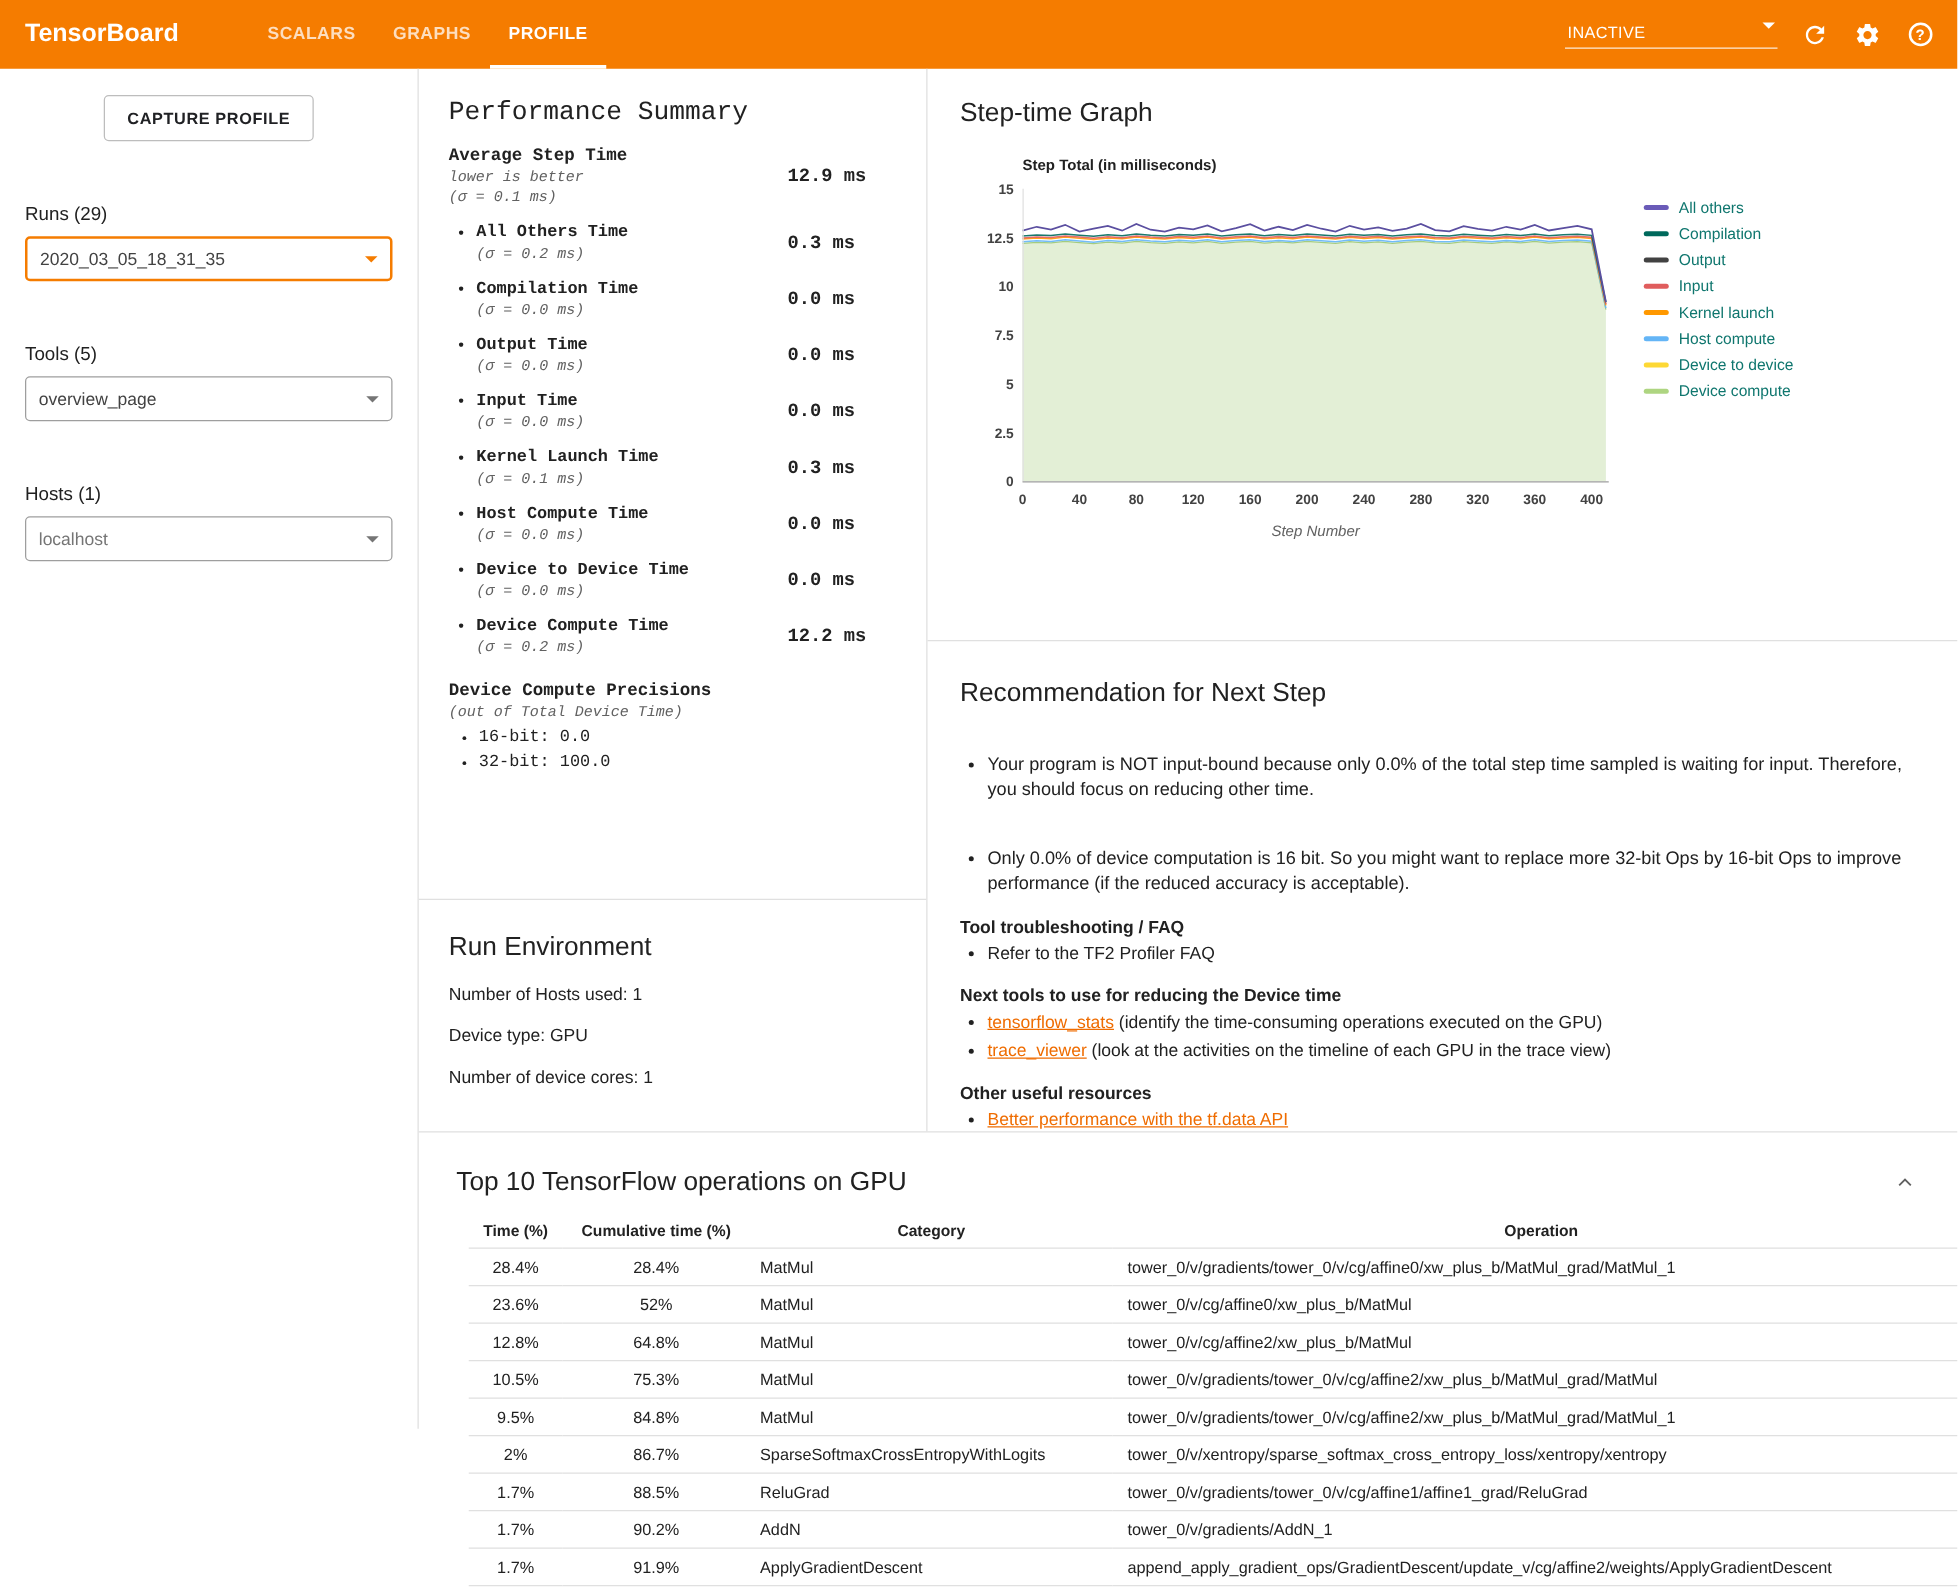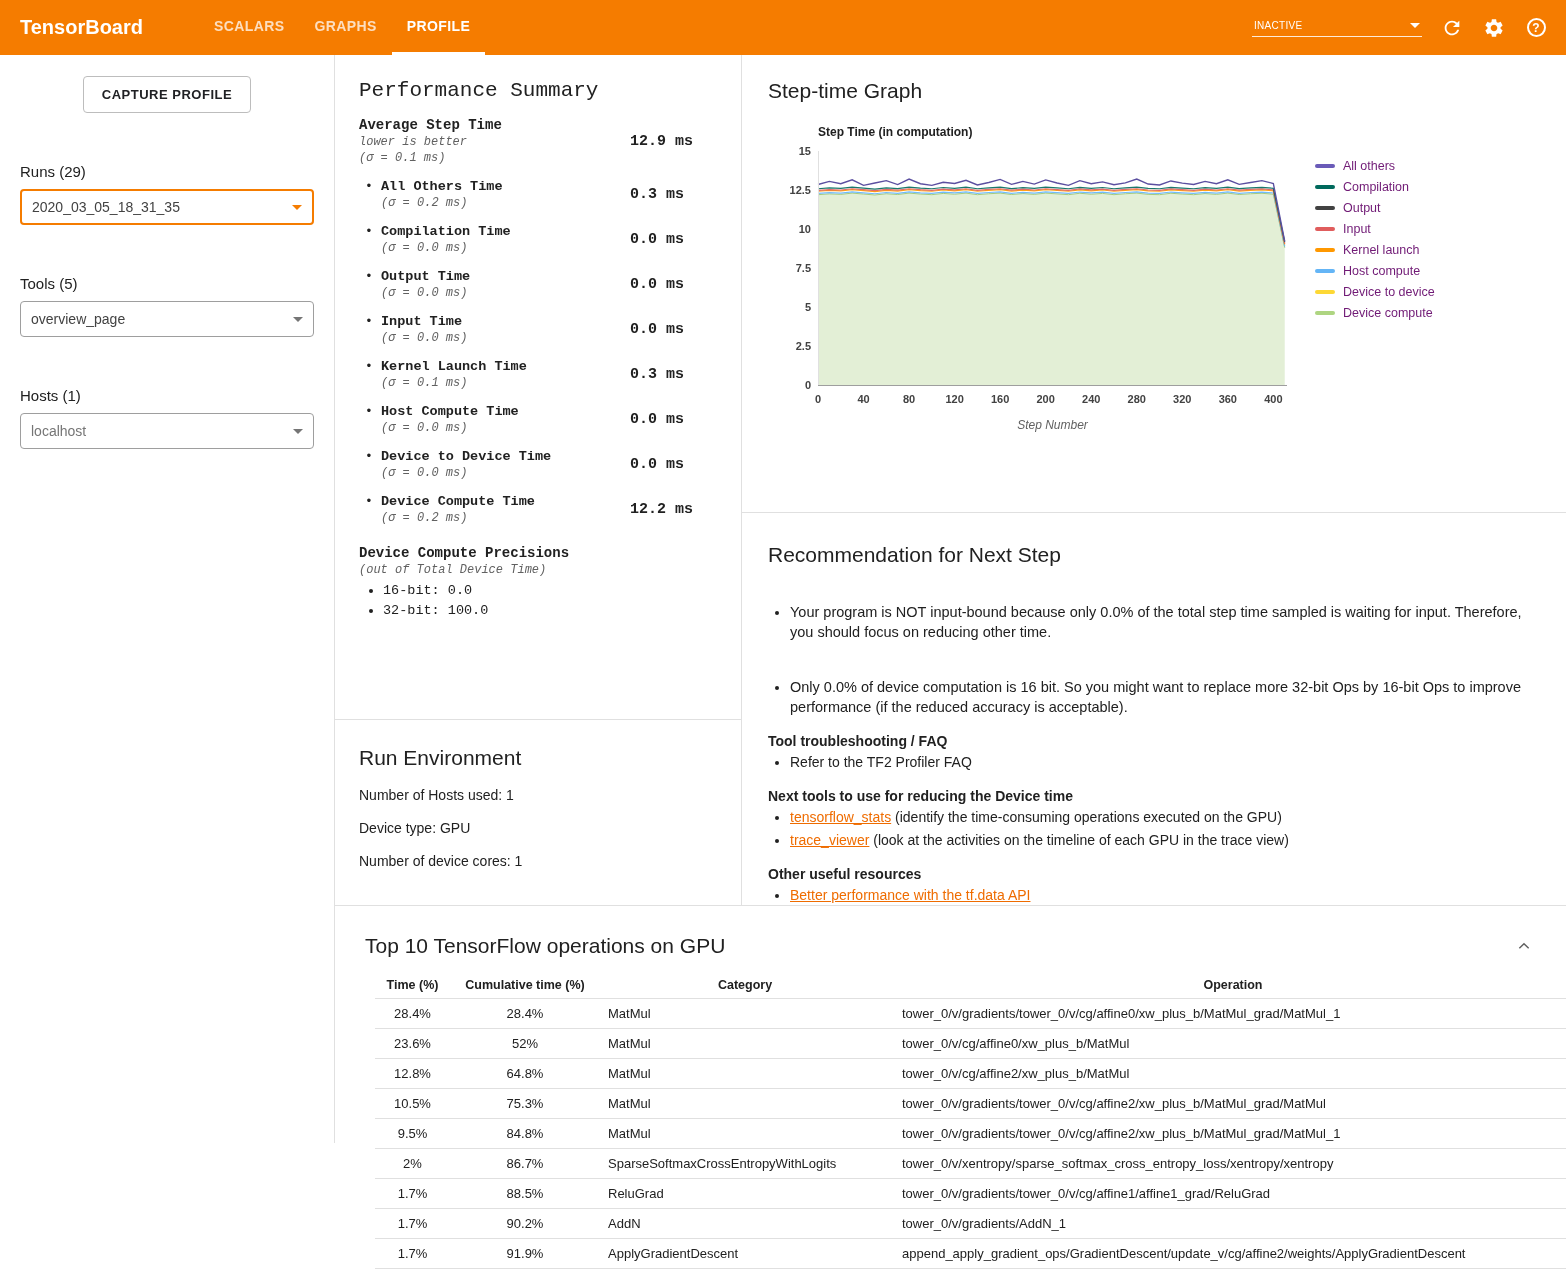--- a/index.html
+++ b/index.html
@@ -12,22 +12,22 @@
     font-family:"Liberation Sans", sans-serif;color:var(--text);
   }
   
   .header{height:55px;background:var(--brand);display:flex;align-items:stretch;color:#fff;}
   .brand{font-size:20px;font-weight:700;display:flex;align-items:center;margin:0 56px 0 20px;}
   .tabs{display:flex;}
   .tab{display:flex;align-items:center;padding:0 15px;font-size:14px;font-weight:600;letter-spacing:.4px;
        color:rgba(255,255,255,.75);border-bottom:3px solid transparent;cursor:pointer;}
   .tab.active{color:#fff;border-bottom-color:#fff;}
   .header-right{margin-left:auto;display:flex;align-items:center;gap:18px;padding-right:18px;}
-  .hdr-select{width:170px;display:flex;align-items:center;justify-content:space-between;
-      border-bottom:1px solid rgba(255,255,255,.85);padding:2px 2px 5px 2px;font-size:10px;letter-spacing:.3px;cursor:pointer;}
+  .hdr-select{width:170px;display:flex;justify-content:space-between;
+      border-bottom:1px solid rgba(255,255,255,.85);padding:2px 2px 5px 2px;font-size:13px;letter-spacing:.3px;cursor:pointer;}
   .caret{width:0;height:0;border-left:5px solid transparent;border-right:5px solid transparent;border-top:5px solid currentColor;}
   .hicon{width:24px;height:24px;display:flex;align-items:center;justify-content:center;cursor:pointer;}
   .help-circle{width:19px;height:19px;border:2px solid #fff;border-radius:50%;font-size:12px;font-weight:700;
       display:flex;align-items:center;justify-content:center;}
   
   .main{display:flex;height:1088px;}
   .sidebar{width:335px;border-right:1px solid var(--line);padding:21px 20px 0 20px;flex-shrink:0;}
   .content{flex:1;min-width:0;}
   .top-region{display:flex;height:850px;}
   .col-left{width:407px;border-right:1px solid var(--line);flex-shrink:0;display:flex;flex-direction:column;}
@@ -60,21 +60,21 @@
   .prec ul{margin:6px 0 0 0;padding-left:24px;}
   .prec li{font-size:13.5px;margin-top:5px;}
   .run-env{flex:1;padding:26px 20px 0 24px;}
   .run-env .env-line{font-size:14px;margin-top:17px;}
   
   .step-graph{height:480px;border-bottom:1px solid var(--line);padding:24px 20px 0 26px;}
   .chart-wrap{display:flex;margin-top:22px;margin-left:12px;}
   .chart-box{}
   .chart-title{font-size:12px;font-weight:700;margin-left:38px;margin-bottom:6px;}
   .legend{margin-left:20px;margin-top:30px;}
-  .legend-item{display:flex;align-items:center;height:21px;font-size:12.5px;color:#701a75;}
+  .legend-item{display:flex;align-items:center;height:21px;font-size:12.5px;color:#0f766e;}
   .legend-swatch{width:20px;height:4px;border-radius:2px;margin-right:8px;flex-shrink:0;}
   
   .recommendation{flex:1;padding:30px 40px 0 26px;}
   .rec-bullets{margin:12px 0 0 0;padding-left:22px;}
   .rec-bullets li{font-size:14.5px;line-height:19.5px;margin-bottom:10px;margin-top:36px;}
   .rec-sub{font-size:14px;font-weight:700;margin-top:16px;}
   .rec-list{margin:4px 0 0 0;padding-left:22px;}
   .rec-list li{font-size:14px;line-height:19px;margin-top:4px;}
   a.link{color:var(--link);text-decoration:underline;cursor:pointer;}
   
@@ -236,21 +236,21 @@
               <div class="env-line">Number of device cores: 1</div>
             </div>
         </div>
       </div>
 
       <div class="col-right">
         <div class="step-graph">
           <div class="panel-title">Step-time Graph</div>
           <div class="chart-wrap">
             <div class="chart-box">
-              <div class="chart-title">Step Time (in computation)</div>
+              <div class="chart-title">Step Total (in milliseconds)</div>
               <svg id="chart-svg" width="515" height="290">
                   <path d="M38,49.680000000000035 L49.383495145631066,48.900000000000006 L60.76699029126213,49.36799999999997 L72.1504854368932,48.119999999999976 L83.53398058252426,49.05599999999998 L94.91747572815534,49.99200000000002 L106.3009708737864,48.744 L117.68446601941748,49.524 L129.06796116504853,48.119999999999976 L140.4514563106796,49.05599999999998 L151.83495145631068,49.680000000000035 L163.21844660194176,48.432000000000016 L174.6019417475728,49.21199999999999 L185.98543689320388,48.119999999999976 L197.36893203883497,49.680000000000035 L208.75242718446603,48.744 L220.1359223300971,48.119999999999976 L231.51941747572815,49.524 L242.9029126213592,48.58800000000002 L254.2864077669903,49.36799999999997 L265.66990291262135,48.119999999999976 L277.0533980582524,48.900000000000006 L288.4368932038835,49.680000000000035 L299.82038834951453,48.27600000000001 L311.2038834951456,49.21199999999999 L322.58737864077665,48.432000000000016 L333.97087378640776,49.680000000000035 L345.3543689320389,48.744 L356.73786407766994,48.119999999999976 L368.121359223301,49.36799999999997 L379.50485436893206,49.680000000000035 L390.8883495145631,48.27600000000001 L402.2718446601942,49.05599999999998 L413.65533980582524,49.680000000000035 L425.0388349514563,48.58800000000002 L436.42233009708735,49.36799999999997 L447.8058252427184,48.119999999999976 L459.18932038834953,49.524 L470.5728155339806,48.744 L481.95631067961165,48.27600000000001 L493.3398058252427,49.21199999999999 L504.72330097087377,102.72 L504.72330097087377,240 L38,240 Z" fill="#e3efd6" stroke="none"></path>
                   <polyline points="38,49.680000000000035 49.383495145631066,48.900000000000006 60.76699029126213,49.36799999999997 72.1504854368932,48.119999999999976 83.53398058252426,49.05599999999998 94.91747572815534,49.99200000000002 106.3009708737864,48.744 117.68446601941748,49.524 129.06796116504853,48.119999999999976 140.4514563106796,49.05599999999998 151.83495145631068,49.680000000000035 163.21844660194176,48.432000000000016 174.6019417475728,49.21199999999999 185.98543689320388,48.119999999999976 197.36893203883497,49.680000000000035 208.75242718446603,48.744 220.1359223300971,48.119999999999976 231.51941747572815,49.524 242.9029126213592,48.58800000000002 254.2864077669903,49.36799999999997 265.66990291262135,48.119999999999976 277.0533980582524,48.900000000000006 288.4368932038835,49.680000000000035 299.82038834951453,48.27600000000001 311.2038834951456,49.21199999999999 322.58737864077665,48.432000000000016 333.97087378640776,49.680000000000035 345.3543689320389,48.744 356.73786407766994,48.119999999999976 368.121359223301,49.36799999999997 379.50485436893206,49.680000000000035 390.8883495145631,48.27600000000001 402.2718446601942,49.05599999999998 413.65533980582524,49.680000000000035 425.0388349514563,48.58800000000002 436.42233009708735,49.36799999999997 447.8058252427184,48.119999999999976 459.18932038834953,49.524 470.5728155339806,48.744 481.95631067961165,48.27600000000001 493.3398058252427,49.21199999999999 504.72330097087377,102.72" fill="none" stroke="#a4cc80" stroke-width="1"></polyline>
                   <polyline points="38,48.432000000000016 49.383495145631066,47.652000000000015 60.76699029126213,48.119999999999976 72.1504854368932,46.871999999999986 83.53398058252426,47.80799999999999 94.91747572815534,48.744 106.3009708737864,47.49600000000001 117.68446601941748,48.27599999999998 129.06796116504853,46.871999999999986 140.4514563106796,47.80799999999999 151.83495145631068,48.432000000000016 163.21844660194176,47.184 174.6019417475728,47.964 185.98543689320388,46.871999999999986 197.36893203883497,48.432000000000016 208.75242718446603,47.49600000000001 220.1359223300971,46.871999999999986 231.51941747572815,48.27599999999998 242.9029126213592,47.34 254.2864077669903,48.119999999999976 265.66990291262135,46.871999999999986 277.0533980582524,47.652000000000015 288.4368932038835,48.432000000000016 299.82038834951453,47.02799999999999 311.2038834951456,47.964 322.58737864077665,47.184 333.97087378640776,48.432000000000016 345.3543689320389,47.49600000000001 356.73786407766994,46.871999999999986 368.121359223301,48.119999999999976 379.50485436893206,48.432000000000016 390.8883495145631,47.02799999999999 402.2718446601942,47.80799999999999 413.65533980582524,48.432000000000016 425.0388349514563,47.34 436.42233009708735,48.119999999999976 447.8058252427184,46.871999999999986 459.18932038834953,48.27599999999998 470.5728155339806,47.49600000000001 481.95631067961165,47.02799999999999 493.3398058252427,47.964 504.72330097087377,101.47199999999998" fill="none" stroke="#64b5f6" stroke-width="1.2" opacity="0.9"></polyline>
                   <polyline points="38,46.24800000000002 49.383495145631066,45.46799999999999 60.76699029126213,45.93599999999998 72.1504854368932,44.68799999999996 83.53398058252426,45.62399999999997 94.91747572815534,46.56 106.3009708737864,45.31199999999998 117.68446601941748,46.091999999999985 129.06796116504853,44.68799999999996 140.4514563106796,45.62399999999997 151.83495145631068,46.24800000000002 163.21844660194176,45 174.6019417475728,45.77999999999997 185.98543689320388,44.68799999999996 197.36893203883497,46.24800000000002 208.75242718446603,45.31199999999998 220.1359223300971,44.68799999999996 231.51941747572815,46.091999999999985 242.9029126213592,45.156000000000006 254.2864077669903,45.93599999999998 265.66990291262135,44.68799999999996 277.0533980582524,45.46799999999999 288.4368932038835,46.24800000000002 299.82038834951453,44.84400000000002 311.2038834951456,45.77999999999997 322.58737864077665,45 333.97087378640776,46.24800000000002 345.3543689320389,45.31199999999998 356.73786407766994,44.68799999999996 368.121359223301,45.93599999999998 379.50485436893206,46.24800000000002 390.8883495145631,44.84400000000002 402.2718446601942,45.62399999999997 413.65533980582524,46.24800000000002 425.0388349514563,45.156000000000006 436.42233009708735,45.93599999999998 447.8058252427184,44.68799999999996 459.18932038834953,46.091999999999985 470.5728155339806,45.31199999999998 481.95631067961165,44.84400000000002 493.3398058252427,45.77999999999997 504.72330097087377,99.28799999999998" fill="none" stroke="#ff9800" stroke-width="1.2" opacity="0.9"></polyline>
                   <polyline points="38,45.31200000000001 49.383495145631066,44.53200000000001 60.76699029126213,45 72.1504854368932,43.75200000000001 83.53398058252426,44.68799999999999 94.91747572815534,45.624000000000024 106.3009708737864,44.376000000000005 117.68446601941748,45.156000000000006 129.06796116504853,43.75200000000001 140.4514563106796,44.68799999999999 151.83495145631068,45.31200000000001 163.21844660194176,44.06400000000002 174.6019417475728,44.84400000000002 185.98543689320388,43.75200000000001 197.36893203883497,45.31200000000001 208.75242718446603,44.376000000000005 220.1359223300971,43.75200000000001 231.51941747572815,45.156000000000006 242.9029126213592,44.22000000000003 254.2864077669903,45 265.66990291262135,43.75200000000001 277.0533980582524,44.53200000000001 288.4368932038835,45.31200000000001 299.82038834951453,43.908000000000044 311.2038834951456,44.84400000000002 322.58737864077665,44.06400000000002 333.97087378640776,45.31200000000001 345.3543689320389,44.376000000000005 356.73786407766994,43.75200000000001 368.121359223301,45 379.50485436893206,45.31200000000001 390.8883495145631,43.908000000000044 402.2718446601942,44.68799999999999 413.65533980582524,45.31200000000001 425.0388349514563,44.22000000000003 436.42233009708735,45 447.8058252427184,43.75200000000001 459.18932038834953,45.156000000000006 470.5728155339806,44.376000000000005 481.95631067961165,43.908000000000044 493.3398058252427,44.84400000000002 504.72330097087377,98.35199999999998" fill="none" stroke="#e05d5d" stroke-width="1.2" opacity="0.9"></polyline>
                   <polyline points="38,43.75200000000001 49.383495145631066,42.97199999999998 60.76699029126213,43.43999999999997 72.1504854368932,42.19199999999998 83.53398058252426,43.127999999999986 94.91747572815534,44.06399999999999 106.3009708737864,42.816 117.68446601941748,43.595999999999975 129.06796116504853,42.19199999999998 140.4514563106796,43.127999999999986 151.83495145631068,43.75200000000001 163.21844660194176,42.50400000000002 174.6019417475728,43.28399999999996 185.98543689320388,42.19199999999998 197.36893203883497,43.75200000000001 208.75242718446603,42.816 220.1359223300971,42.19199999999998 231.51941747572815,43.595999999999975 242.9029126213592,42.66 254.2864077669903,43.43999999999997 265.66990291262135,42.19199999999998 277.0533980582524,42.97199999999998 288.4368932038835,43.75200000000001 299.82038834951453,42.347999999999985 311.2038834951456,43.28399999999996 322.58737864077665,42.50400000000002 333.97087378640776,43.75200000000001 345.3543689320389,42.816 356.73786407766994,42.19199999999998 368.121359223301,43.43999999999997 379.50485436893206,43.75200000000001 390.8883495145631,42.347999999999985 402.2718446601942,43.127999999999986 413.65533980582524,43.75200000000001 425.0388349514563,42.66 436.42233009708735,43.43999999999997 447.8058252427184,42.19199999999998 459.18932038834953,43.595999999999975 470.5728155339806,42.816 481.95631067961165,42.347999999999985 493.3398058252427,43.28399999999996 504.72330097087377,96.79199999999997" fill="none" stroke="#00695c" stroke-width="1.2" opacity="0.9"></polyline>
                   <polyline points="38,39.53999999999999 49.383495145631066,36.41999999999999 60.76699029126213,38.75999999999999 72.1504854368932,34.859999999999985 83.53398058252426,40.31999999999999 94.91747572815534,37.98000000000002 106.3009708737864,35.640000000000015 117.68446601941748,39.53999999999999 129.06796116504853,34.08000000000001 140.4514563106796,38.75999999999999 151.83495145631068,40.31999999999999 163.21844660194176,37.19999999999999 174.6019417475728,38.44800000000001 185.98543689320388,35.32800000000003 197.36893203883497,40.00799999999998 208.75242718446603,37.51199999999997 220.1359223300971,34.392000000000024 231.51941747572815,39.384000000000015 242.9029126213592,36.41999999999999 254.2864077669903,39.072 265.66990291262135,34.859999999999985 277.0533980582524,37.98000000000002 288.4368932038835,40.31999999999999 299.82038834951453,35.640000000000015 311.2038834951456,38.75999999999999 322.58737864077665,36.888000000000005 333.97087378640776,39.696 345.3543689320389,37.823999999999984 356.73786407766994,34.08000000000001 368.121359223301,39.072 379.50485436893206,40.00799999999998 390.8883495145631,35.952 402.2718446601942,38.136000000000024 413.65533980582524,39.53999999999999 425.0388349514563,36.41999999999999 436.42233009708735,38.75999999999999 447.8058252427184,34.859999999999985 459.18932038834953,39.384000000000015 470.5728155339806,37.51199999999997 481.95631067961165,35.640000000000015 493.3398058252427,38.44800000000001 504.72330097087377,96.48000000000002" fill="none" stroke="#5b4fa0" stroke-width="1.4"></polyline>
                   <line x1="38.5" y1="6" x2="38.5" y2="240" stroke="#e0e0e0"></line>
                   <line x1="38" y1="240.5" x2="507" y2="240.5" stroke="#9e9e9e"></line>

